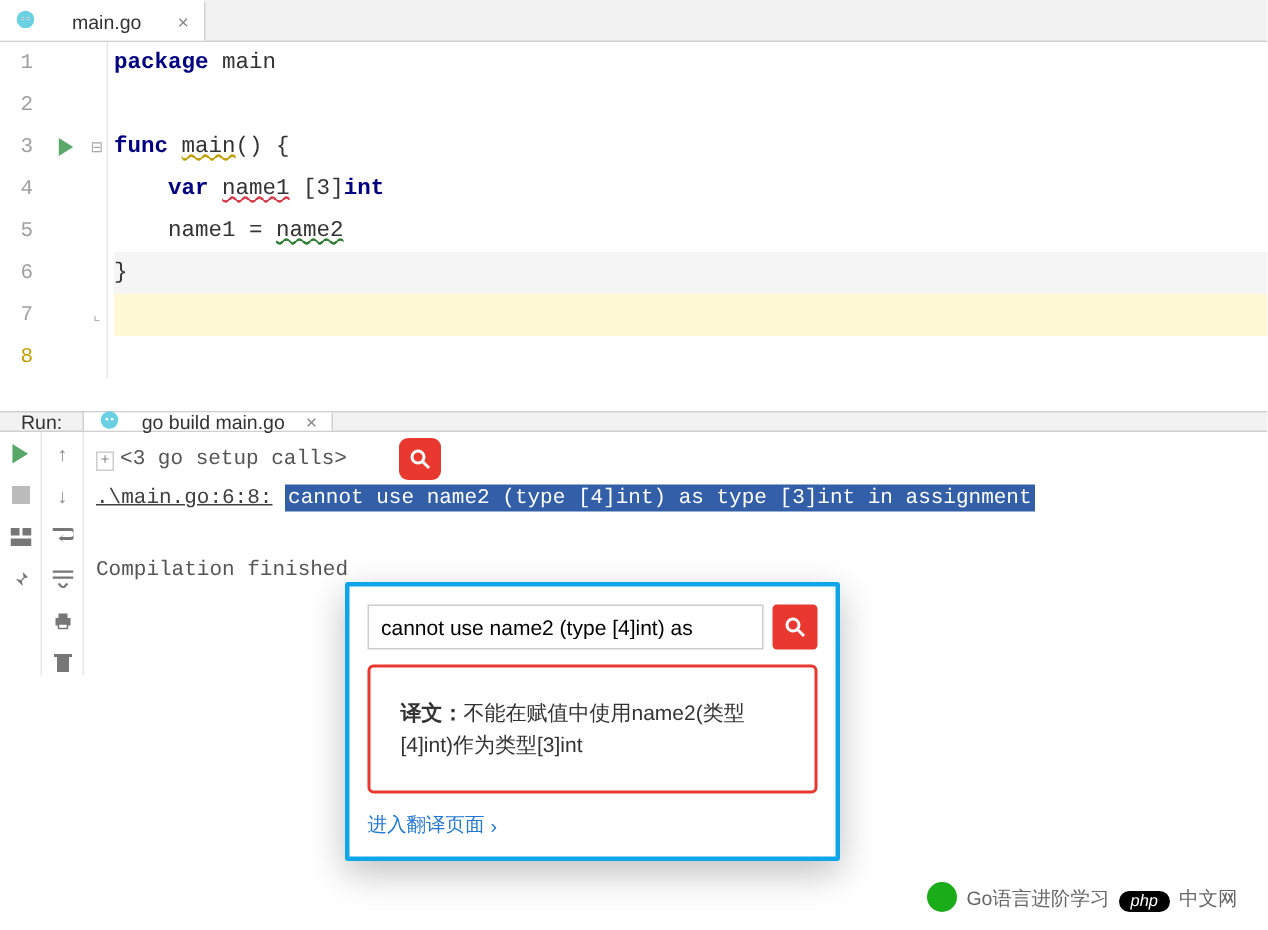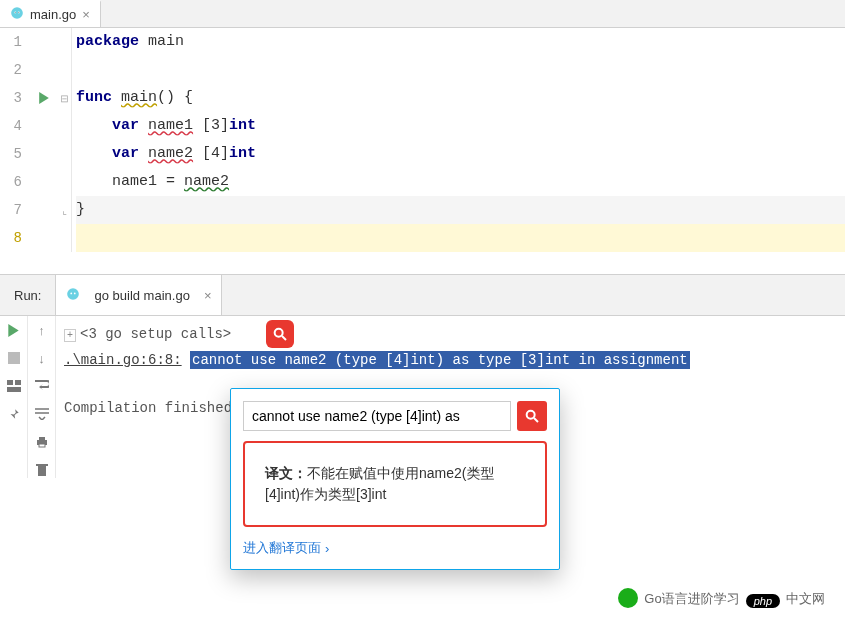--- a/index.html
+++ b/index.html
@@ -1,49 +1,49 @@
 <!DOCTYPE html>
 <html><head>
 <meta charset="utf-8">
 <style>
   * { margin:0; padding:0; box-sizing:border-box; }
   body { font-family:"Segoe UI",Arial,sans-serif; font-size:13px; background:#fff; color:#333; width:845px; height:620px; overflow:hidden; position:relative; }
   .tabbar { display:flex; align-items:center; border-bottom:1px solid #d0d0d0; height:28px; background:#f2f2f2; }
-  .tab { display:flex; align-items:center; gap:6px; padding:0 10px; height:100%; background:#fff; border-right:1px solid #d0d0d0; border-top:2px solid #fff; }
+  .tab { display:flex; align-items:center; gap:24px; padding:0 10px; height:100%; background:#fff; border-right:1px solid #d0d0d0; border-top:2px solid #fff; }
   .tab-close { color:#888; cursor:pointer; }
   .go-icon { width:14px; height:14px; }
   .editor { display:flex; background:#fff; }
   .gutter { width:30px; text-align:right; padding-right:8px; color:#a0a0a0; font-family:Consolas,"Courier New",monospace; font-size:14px; line-height:28px; user-select:none; }
   .gutter div { height:28px; }
   .gutter-icons { width:28px; padding-top:0; }
   .gutter-icons .cell { height:28px; display:flex; align-items:center; justify-content:center; }
   .fold-col { width:14px; border-right:1px solid #e8e8e8; }
   .fold-col .cell { height:28px; display:flex; align-items:center; justify-content:center; color:#aaa; font-size:10px; }
   .code { flex:1; font-family:Consolas,"Courier New",monospace; font-size:15px; line-height:28px; padding-left:4px; }
   .code .line { height:28px; white-space:pre; }
   .kw { color:#000080; font-weight:bold; }
   .ident-err { text-decoration:underline wavy #d73a49; text-decoration-skip-ink:none; }
   .ident-warn { text-decoration:underline wavy #c0a000; text-decoration-skip-ink:none; }
   .ident-green { text-decoration:underline wavy #2e7d32; text-decoration-skip-ink:none; }
   .line-hl { background:#fff9d6; }
   .line-neutral { background:#f5f5f5; }
-  .run-label { display:flex; align-items:center; border-top:1px solid #d0d0d0; border-bottom:1px solid #d0d0d0; background:#f2f2f2; height:42px; }
+  .run-label { display:flex; align-items:center; border-top:1px solid #d0d0d0; border-bottom:1px solid #d0d0d0; background:#f2f2f2; height:14px; }
   .run-label .title { padding:0 14px; font-size:13px; border-right:1px solid #d0d0d0; height:100%; display:flex; align-items:center; }
   .run-tab { display:flex; align-items:center; gap:14px; padding:0 10px; height:100%; background:#fff; border-right:1px solid #d0d0d0; }
   .run-body { display:flex; }
   .tool-col { width:28px; display:flex; flex-direction:column; align-items:center; padding-top:6px; gap:12px; color:#666; border-right:1px solid #e8e8e8; }
   .tool-col .ic { width:16px; height:16px; display:flex; align-items:center; justify-content:center; }
   .console { flex:1; font-family:Consolas,"Courier New",monospace; font-size:14px; padding:6px 8px 0 8px; line-height:24px; position:relative; }
   .con-fold { color:#888; border:1px solid #ccc; font-size:10px; padding:0 2px; margin-right:4px; }
   .con-gray { color:#555; }
   .con-olive { color:#7a7a00; }
   .con-link { color:#404040; text-decoration:underline; cursor:pointer; }
   .con-sel { background:#335ea8; color:#fff; padding:1px 2px; }
   .search-badge { position:absolute; display:inline-flex; align-items:center; justify-content:center; width:28px; height:28px; background:#e8382f; border-radius:6px; color:#fff; }
-  .popup { position:absolute; left:230px; top:388px; width:330px; background:#fff; border:1px solid #0ea5e9; box-shadow:0 8px 24px rgba(0,0,0,.25); border-radius:2px; padding:12px; }
+  .popup { position:absolute; left:230px; top:388px; width:330px; background:#fff; border:3px solid #0ea5e9; box-shadow:0 8px 24px rgba(0,0,0,.25); border-radius:2px; padding:12px; }
   .popup-search { display:flex; gap:6px; margin-bottom:10px; }
   .popup-search input { flex:1; border:1px solid #ccc; padding:5px 8px; font-size:14px; font-family:inherit; }
   .popup-search .btn { width:30px; height:30px; background:#e8382f; color:#fff; border:none; display:flex; align-items:center; justify-content:center; border-radius:3px; }
   .popup-trans { border:2px solid #e8382f; border-radius:4px; padding:20px; font-size:14px; line-height:1.5; }
   .popup-link { color:#2378d6; margin-top:12px; display:inline-flex; align-items:center; gap:4px; cursor:pointer; }
   .watermark { position:absolute; right:20px; bottom:12px; display:flex; align-items:flex-end; gap:6px; font-size:13px; color:#666; }
   .watermark .wx { width:20px; height:20px; background:#1aad19; border-radius:50%; display:inline-block; }
   .php-badge { background:#000000; color:#fff; border-radius:10px; padding:1px 8px; font-size:11px; font-style:italic; }
   .play-green svg { fill:#59a869; }
   .pin svg { fill:#777; }
@@ -100,21 +100,20 @@
       <div class="cell"></div>
       <div class="cell"></div>
     <div class="cell">⌞</div>
     <div class="cell"></div>
   </div>
   <div class="code">
     <div class="line" id="L1"><span class="kw">package</span> main</div>
     <div class="line" id="L2"></div>
     <div class="line" id="L3"><span class="kw">func</span> <span class="ident-warn">main</span>() {</div>
     <div class="line" id="L4">    <span class="kw">var</span> <span class="ident-err">name1</span> [<span>3</span>]<span class="kw">int</span></div>
-    <div class="line" id="L5">    <span class="kw">var</span> <span class="ident-err">name2</span> [<span>4</span>]<span class="kw">int</span></div>
     <div class="line" id="L6">    name1 = <span class="ident-green">name2</span></div>
     <div class="line line-neutral" id="L7">}</div>
     <div class="line line-hl" id="L8"></div>
   </div>
 </div>
 
 <div style="height:22px"></div>
 
 <div class="run-label">
   <div class="title">Run:</div>

